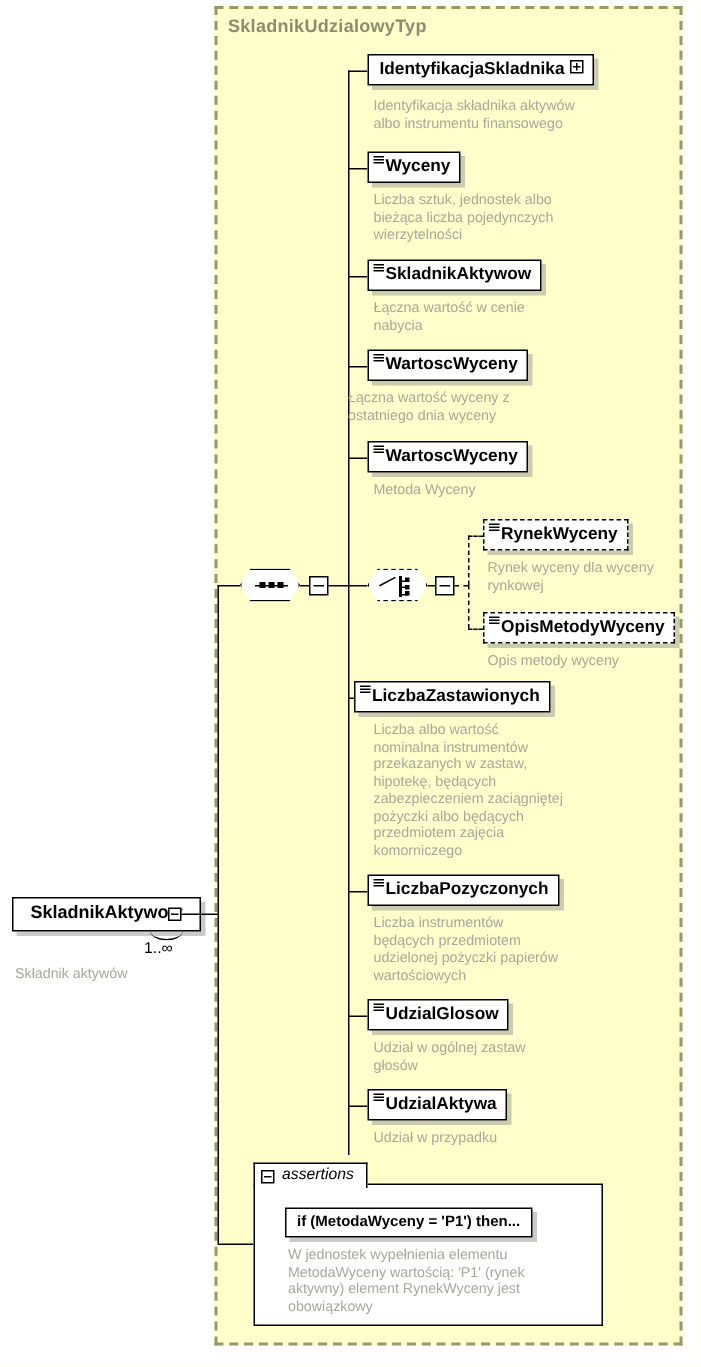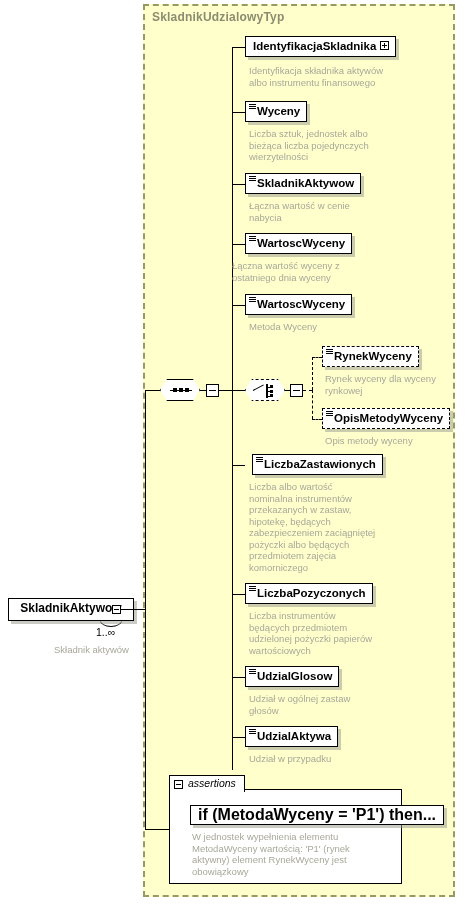--- a/index.html
+++ b/index.html
@@ -98,41 +98,41 @@
   #assertions-tab{
     position:absolute;box-sizing:border-box;
     border:1.4px solid #000;border-bottom:none;background:#ffffff;
     height:17px;line-height:15px;padding-left:18px;padding-right:8px;
     font-size:10.5px;font-style:italic;color:#000;white-space:nowrap;
   }
   #assertions-tab .expander{left:4px;top:3.5px;}
   .assert-box{
     position:absolute;box-sizing:border-box;background:#fff;border:1.6px solid #000;
     height:20px;line-height:17px;padding:0 7px;
-    font-size:16px;font-weight:bold;white-space:nowrap;
+    font-size:10px;font-weight:bold;white-space:nowrap;
     box-shadow:3px 3px 0 0 rgba(160,160,150,.55);
   }
 
   
   #root-box{
     position:absolute;left:8px;top:598px;width:126px;height:23px;
     box-sizing:border-box;background:#fff;border:1.8px solid #000;
     line-height:19px;text-align:center;
     font-size:12px;font-weight:bold;
     box-shadow:3px 3px 0 0 rgba(160,160,150,.55);
   }
   #root-box::before{
     content:"";position:absolute;left:-3px;top:3px;width:126px;height:23px;
     border:1.8px solid #000;box-sizing:border-box;z-index:-1;background:#fff;
   }
   #root-exp{left:112px;top:605px;}
   #root-occurs{
     position:absolute;left:96px;top:626px;font-size:10.5px;color:#000;white-space:nowrap;
   }
-  #root-annot{position:absolute;left:10px;top:644px;font-size:9.5px;color:#a8a89a;margin-left:44px;}
+  #root-annot{position:absolute;left:10px;top:644px;font-size:9.5px;color:#a8a89a;}
   #root-curve{
     position:absolute;left:100px;top:619px;width:22px;height:7px;
     border-bottom:1.4px solid #000;border-radius:0 0 60% 60%/0 0 100% 100%;
   }
 </style>
 </head>
 <body>
 
 <div id="type-container"></div>
 <div id="type-title">SkladnikUdzialowyTyp</div>
@@ -265,21 +265,21 @@
 <div class="ebox optional" style="left:322px;top:408px;">
   <span class="stype">
       <i></i>
       <i></i>
       <i></i>
     </span>
   <span>OpisMetodyWyceny</span>
 </div>
 <div class="annot" style="left:325px;top:435px;">Opis metody wyceny</div>
 
-<div class="ebox" style="left:252px;top:454px;">
+<div class="ebox" style="left:236px;top:454px;">
   <span class="stype">
       <i></i>
       <i></i>
       <i></i>
     </span>
   <span>LiczbaZastawionych</span>
 </div>
 <div class="annot" style="left:249px;top:481px;">Liczba albo wartość
 nominalna instrumentów
 przekazanych w zastaw,

